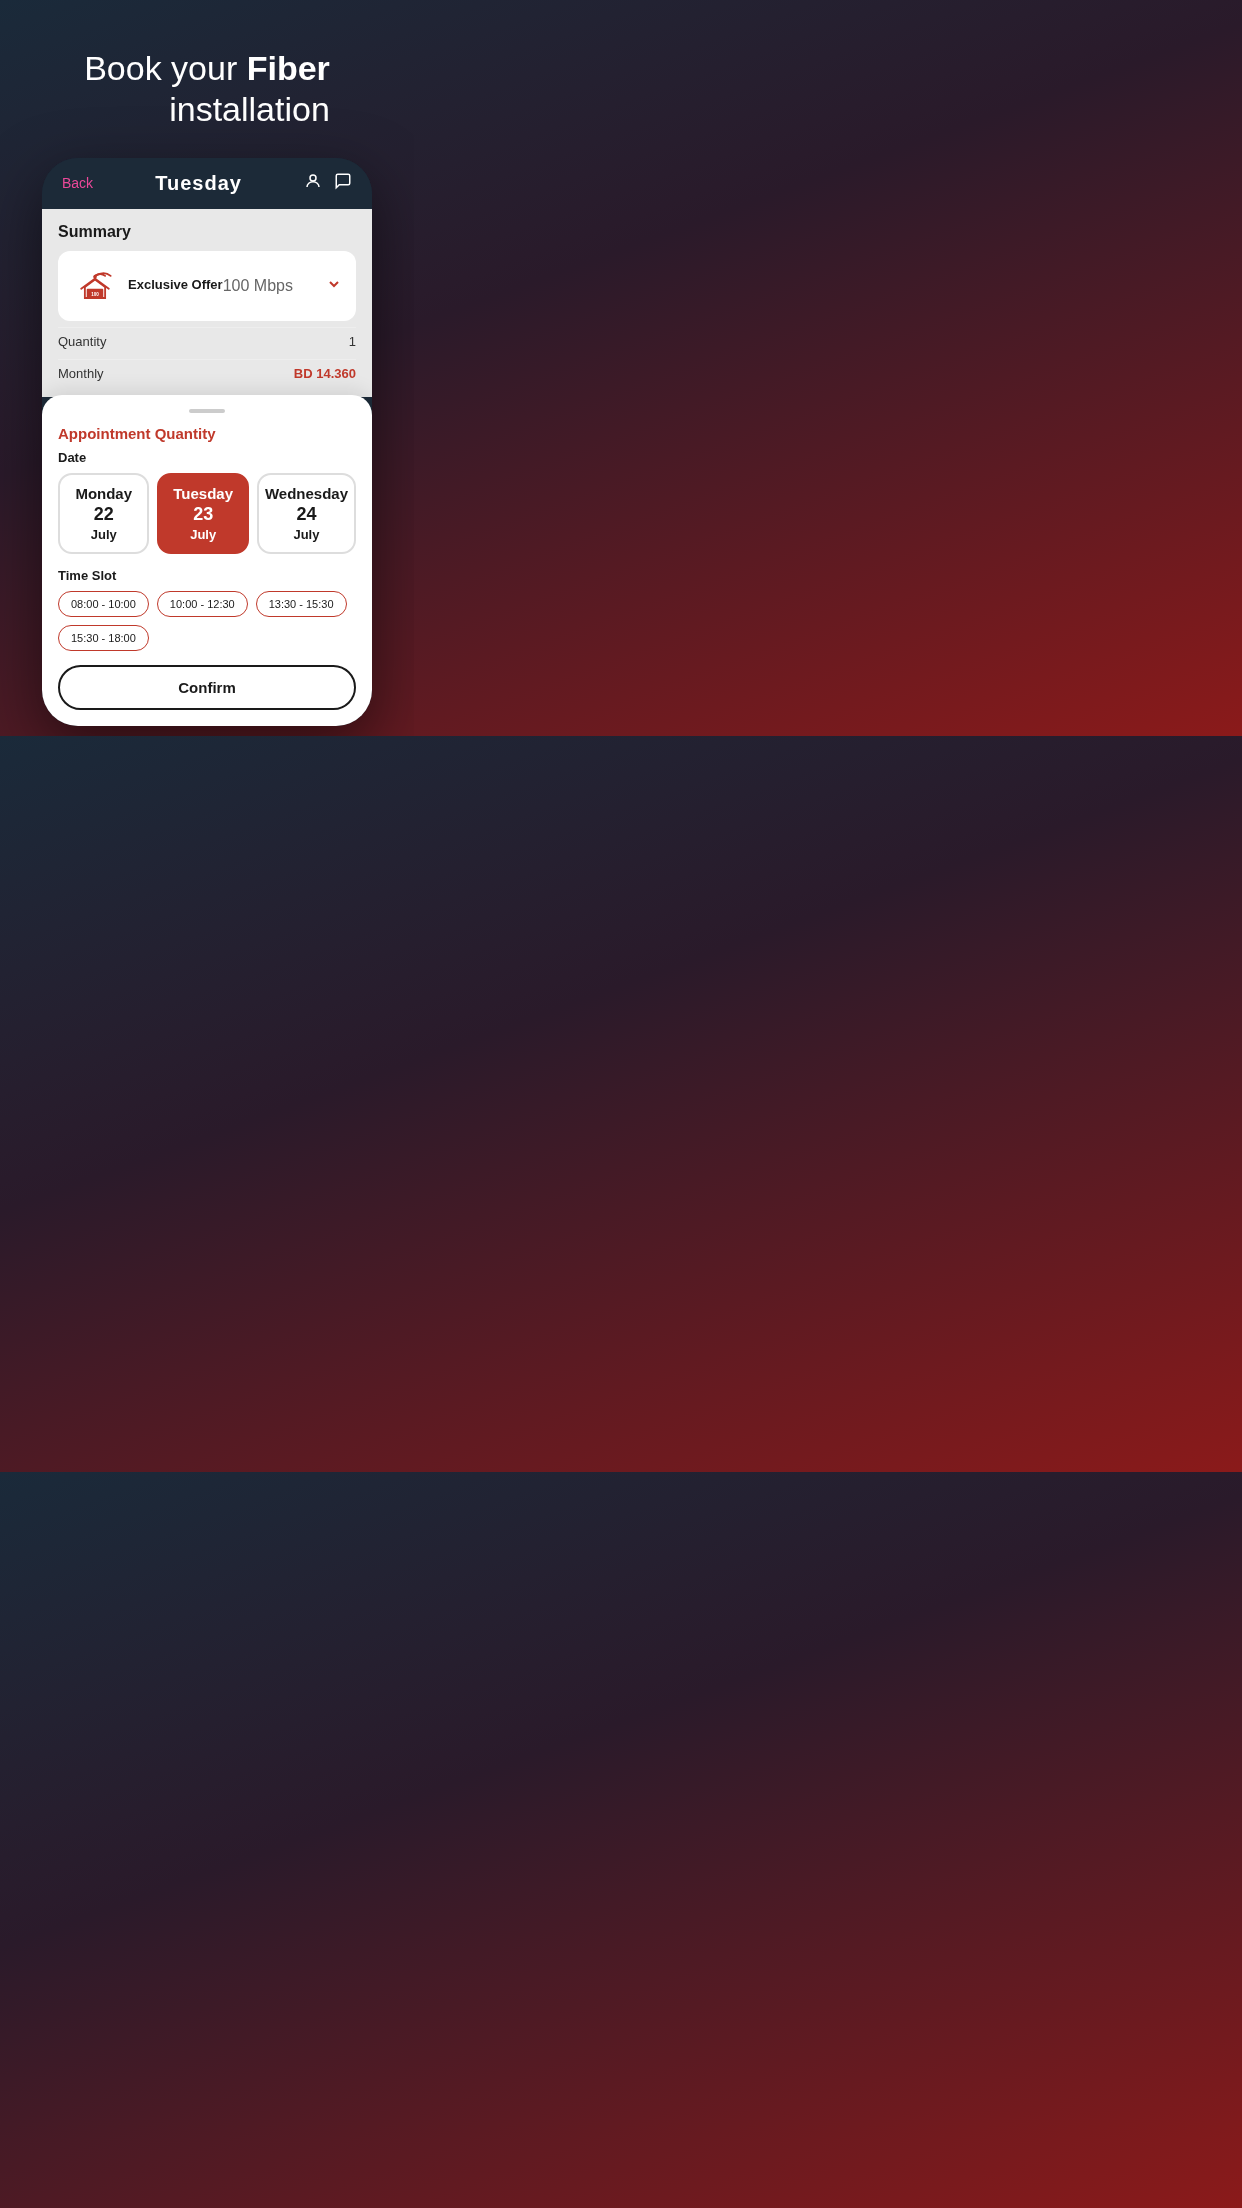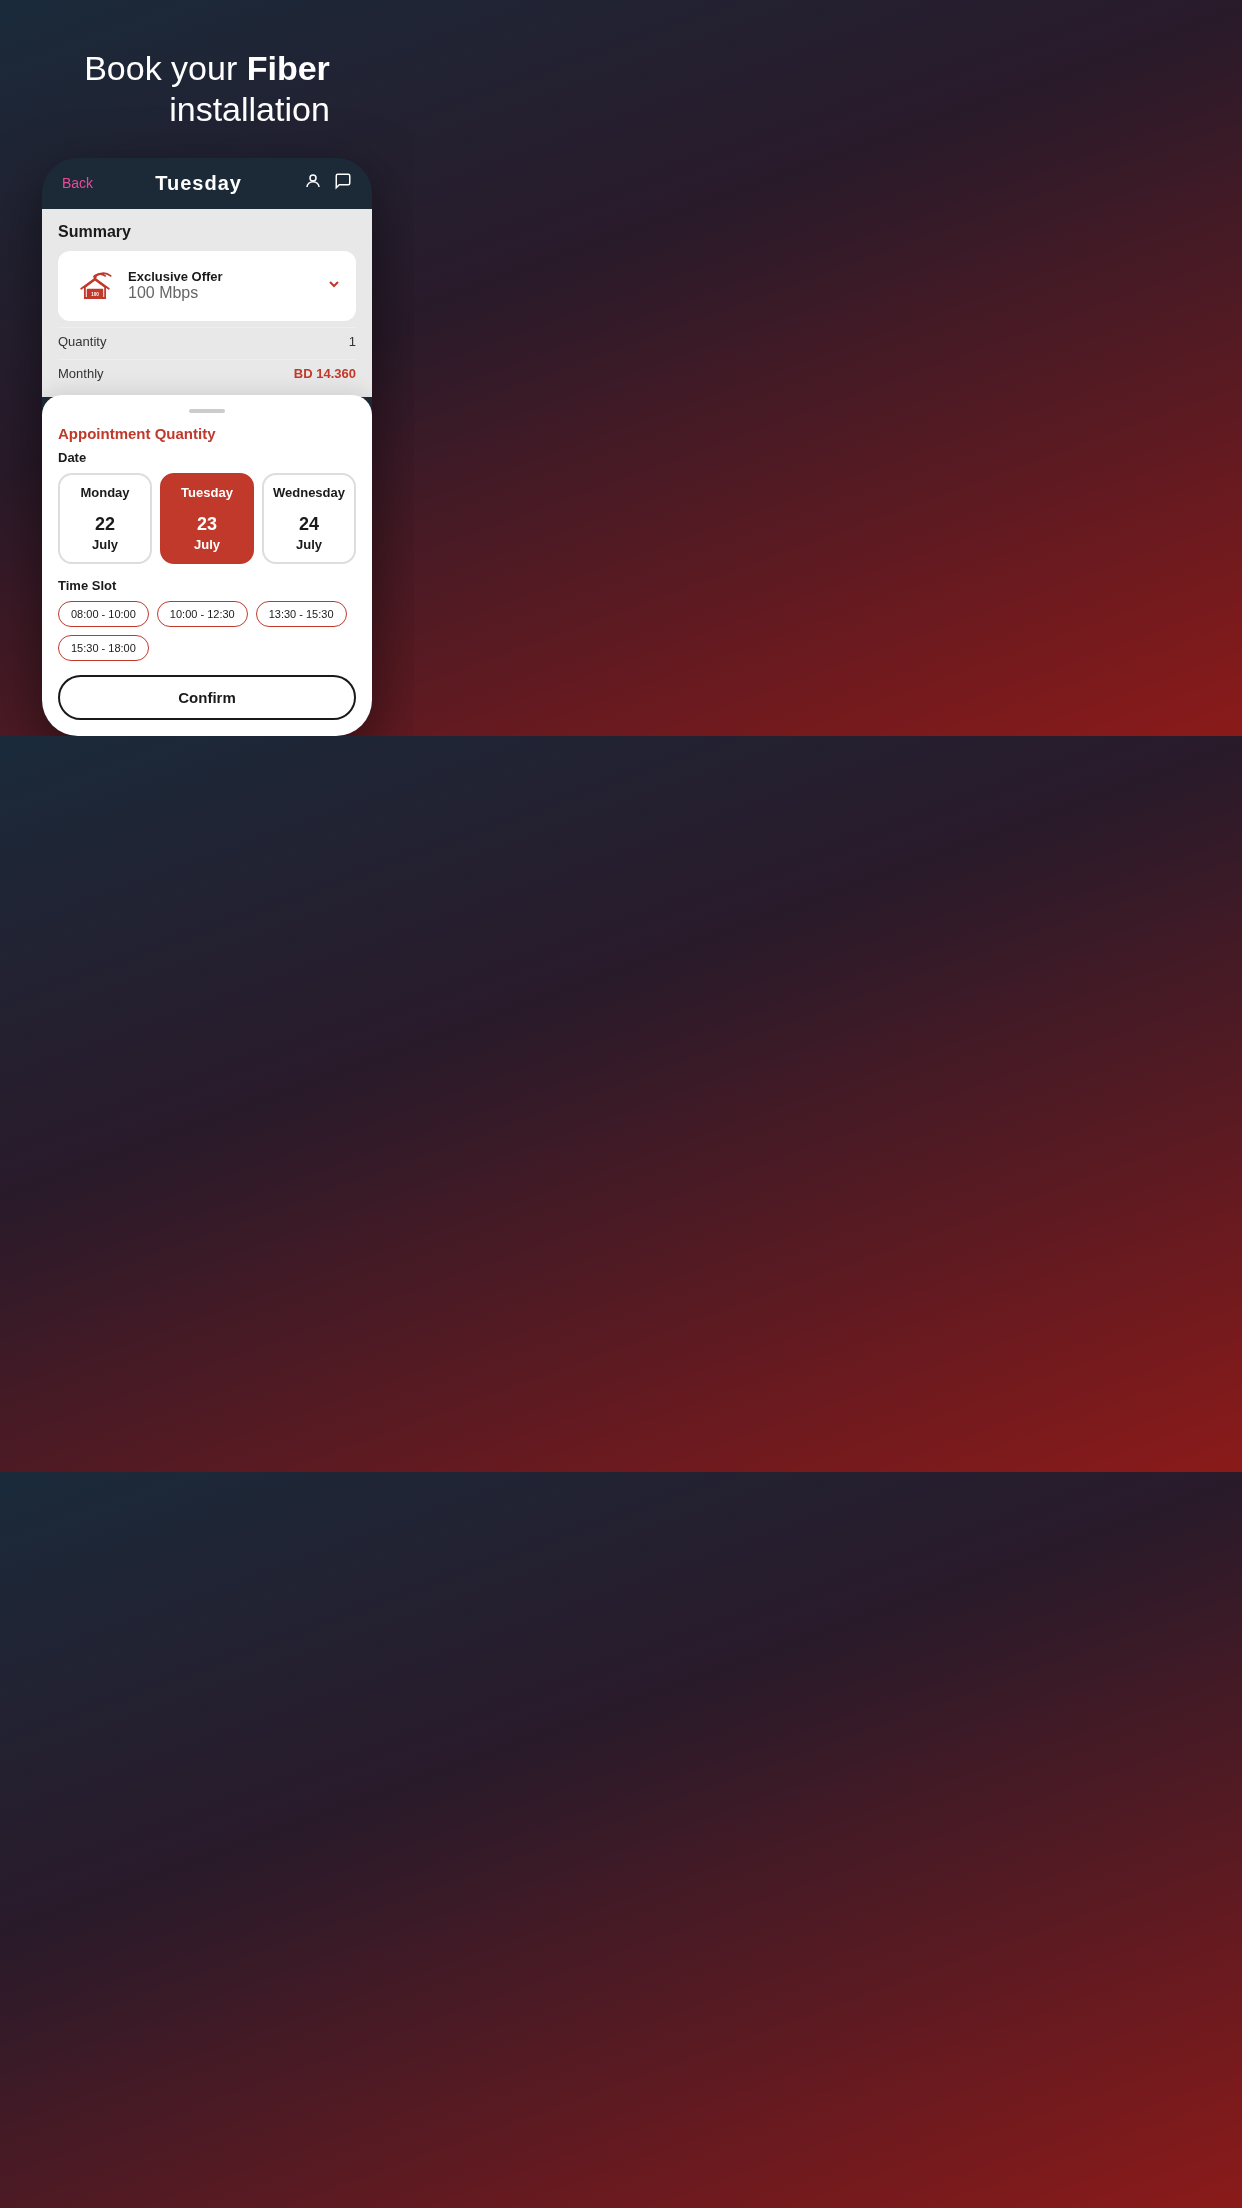--- a/index.html
+++ b/index.html
@@ -98,21 +98,21 @@
       justify-content: center;
     }
 
     .router-icon svg {
       width: 46px;
       height: 46px;
     }
 
     .offer-info {
       display: flex;
-      flex-direction: column;
+      flex-direction: row;
     }
 
     .offer-name {
       font-size: 13px;
       font-weight: 700;
       color: #1a1a1a;
     }
 
     .offer-speed {
       font-size: 16px;
@@ -188,23 +188,23 @@
       background: white;
     }
 
     .date-card.selected {
       background: #c0392b;
       border-color: #c0392b;
       color: white;
     }
 
     .date-card .day-name {
-      font-size: 13px;
+      font-size: 15px;
       font-weight: 700;
-      margin-bottom: 14px;
+      margin-bottom: 2px;
     }
 
     .date-card .day-num {
       font-size: 18px;
       font-weight: 800;
       margin-bottom: 2px;
     }
 
     .date-card .month {
       font-size: 13px;

